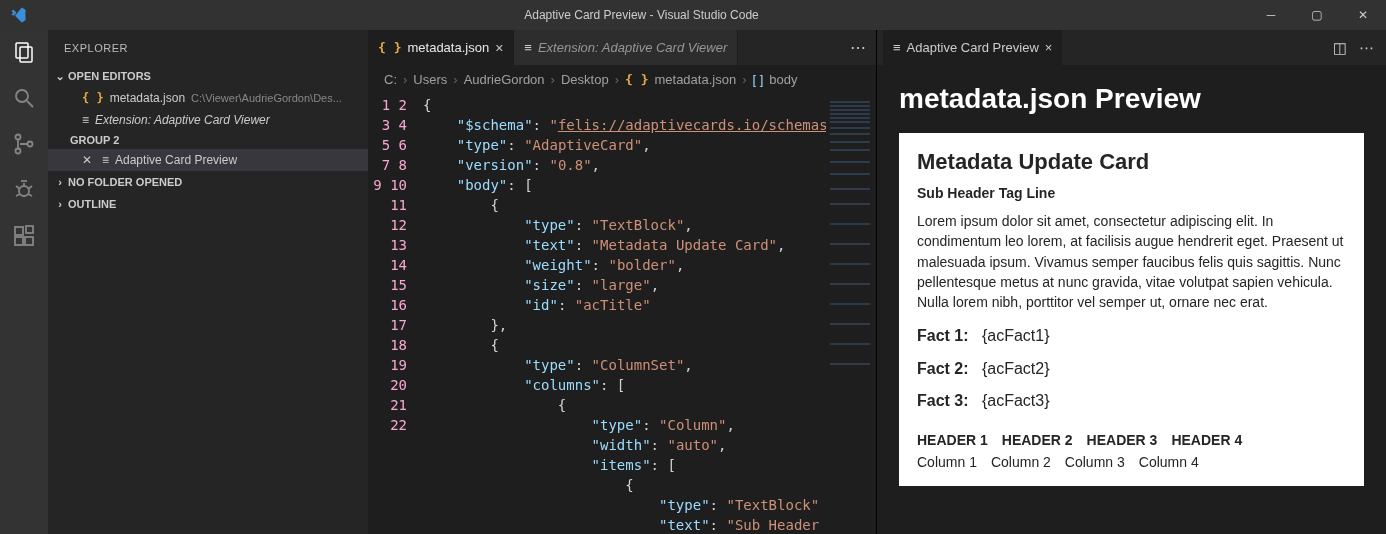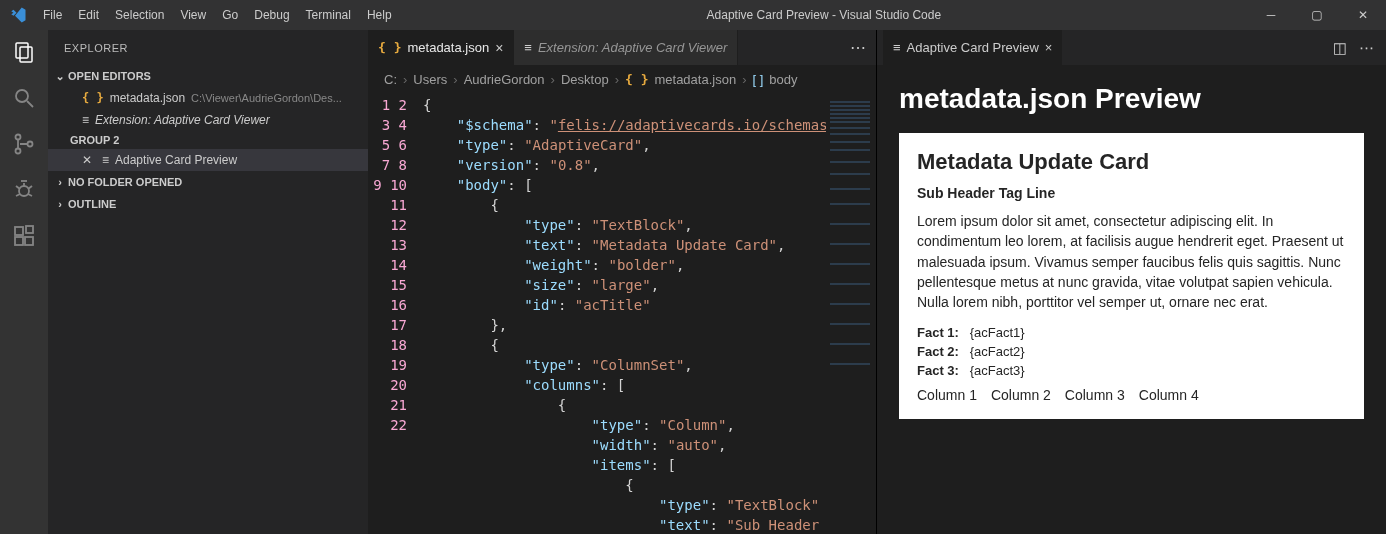--- a/index.html
+++ b/index.html
@@ -48,45 +48,35 @@
 .preview-pane .tabs2 { height:35px; background:#252526; display:flex; align-items:center; padding:0 6px; color:#ccc; }
 .preview-pane .tabs2 .ptab { display:flex; align-items:center; gap:6px; background:#1e1e1e; padding:0 10px; height:35px; font-size:13px; }
 .preview-pane .tabs2 .spacer { flex:1; }
 .preview-pane .tabs2 .ticon { padding:0 6px; font-size:15px; }
 .preview-body { flex:1; padding:18px 22px; overflow:auto; }
 .preview-body h1 { color:#fff; font-size:28px; font-weight:700; margin-bottom:18px; }
 .card { background:#fff; color:#252525; padding:16px 18px; }
 .card h2 { font-size:22px; font-weight:600; margin-bottom:10px; }
 .card .sub { font-weight:600; font-size:14px; margin-bottom:10px; }
 .card p { font-size:14px; line-height:1.45; color:#252525; margin-bottom:12px; }
-.card .facts div { font-size:13px; line-height:1.45; }
+.card .facts div { font-size:16px; line-height:1.45;margin-top:9px; }
 .card .facts b { font-weight:700; }
 .card .hdrs { margin-top:20px; font-weight:700; font-size:14px; display:flex; gap:14px; }
 .card .cols { font-size:14px; display:flex; gap:14px; margin-top:6px; }
 .json-icon { color:#e8ab3f; font-weight:700; font-family:Consolas,monospace; }
 .doc-icon { color:#ccc; }
 </style>
 </head>
 <body>
 
 <div class="titlebar">
   <div class="vs-logo">
     <svg width="18" height="18" viewBox="0 0 24 24">
         <path fill="#3a8fd8" d="M17 2l5 3v14l-5 3-9-9 9-11zM3 7l3-2 4 4-4 4-3-2 3-2-3-2z"></path>
       </svg>
-  </div>
-  <div class="menus">
-    <span>File</span>
-    <span>Edit</span>
-    <span>Selection</span>
-    <span>View</span>
-    <span>Go</span>
-    <span>Debug</span>
-    <span>Terminal</span>
-    <span>Help</span>
   </div>
   <div class="win-title">Adaptive Card Preview - Visual Studio Code</div>
   <div class="win-ctrls">
     <div>─</div>
     <div>▢</div>
     <div>✕</div>
   </div>
 </div>
 
 <div class="main">
@@ -278,20 +268,26 @@
       <h1>metadata.json Preview</h1>
       <div class="card">
         <h2>Metadata Update Card</h2>
         <div class="sub">Sub Header Tag Line</div>
         <p>Lorem ipsum dolor sit amet, consectetur adipiscing elit. In condimentum leo lorem, at facilisis augue hendrerit eget. Praesent ut malesuada ipsum. Vivamus semper faucibus felis quis sagittis. Nunc pellentesque metus at nunc gravida, vitae volutpat sapien vehicula. Nulla lorem nibh, porttitor vel semper ut, ornare nec erat.</p>
         <div class="facts">
           <div><b>Fact 1:</b>&nbsp;&nbsp;&nbsp;<span>{acFact1}</span></div>
           <div><b>Fact 2:</b>&nbsp;&nbsp;&nbsp;<span>{acFact2}</span></div>
           <div><b>Fact 3:</b>&nbsp;&nbsp;&nbsp;<span>{acFact3}</span></div>
         </div>
+        <div class="hdrs">
+          <span>HEADER 1</span>
+            <span>HEADER 2</span>
+            <span>HEADER 3</span>
+            <span>HEADER 4</span>
+        </div>
         <div class="cols">
           <span>Column 1</span>
             <span>Column 2</span>
             <span>Column 3</span>
             <span>Column 4</span>
         </div>
       </div>
     </div>
   </div>
 </div>

